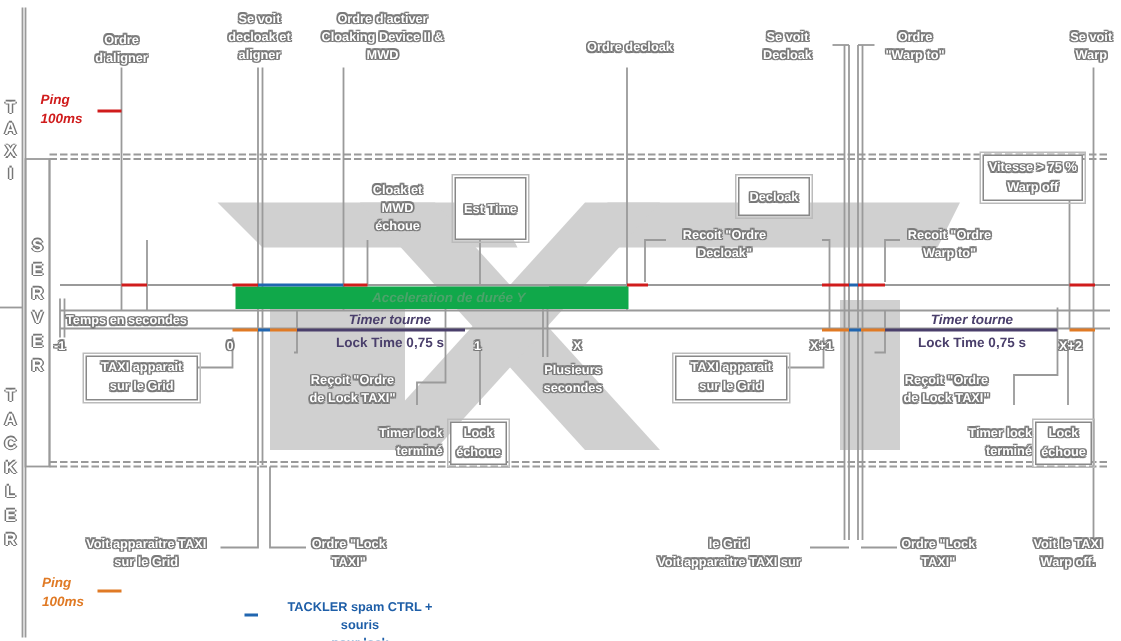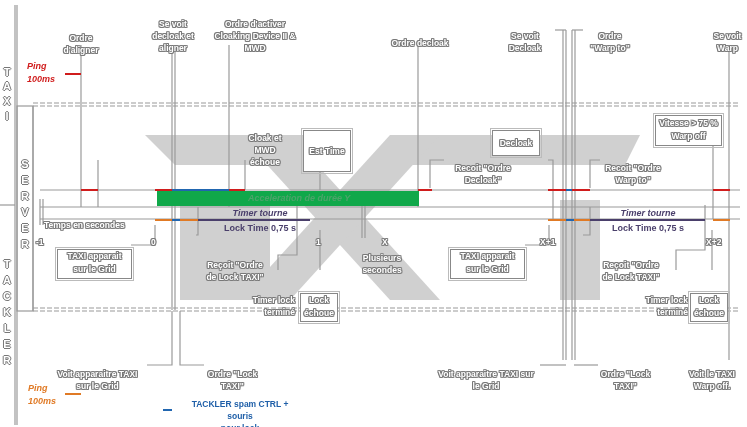--- a/index.html
+++ b/index.html
@@ -1,19 +1,19 @@
 <!DOCTYPE html>
 <html><head>
 <meta charset="utf-8">
 <style>
   html,body{margin:0;padding:0;background:#fff;}
   body{width:747px;height:427px;position:relative;overflow:hidden;font-family:"Liberation Sans",sans-serif;}
   #stage{position:absolute;left:0;top:0;width:747px;height:427px;}
   .lbl{position:absolute;font-size:8.5px;line-height:12px;color:#fff;font-weight:bold;text-align:center;
-       text-shadow:-1px 0 #777,1px 0 #777,0 -1px #777,0 1px #777,-1px -1px #888,1px 1px #888,1px -1px #888,-1px 1px #888;white-space:nowrap;margin-top:12px;}
+       text-shadow:-1px 0 #777,1px 0 #777,0 -1px #777,0 1px #777,-1px -1px #888,1px 1px #888,1px -1px #888,-1px 1px #888;white-space:nowrap;}
   .box{position:absolute;border:1.5px solid #888;outline:1px solid #bbb;outline-offset:1px;background:#fff;}
   .vlet{position:absolute;font-size:11px;font-weight:bold;color:#fff;width:12px;text-align:center;
         text-shadow:-1px 0 #777,1px 0 #777,0 -1px #777,0 1px #777;}
   .ping{position:absolute;font-size:9px;font-style:italic;font-weight:bold;line-height:13px;text-align:left;}
   .dark{position:absolute;font-size:9px;font-weight:bold;color:#4a3f6b;white-space:nowrap;text-align:center;}
   .accel{position:absolute;font-size:9px;font-style:italic;color:#4ca36a;white-space:nowrap;font-weight:bold;}
   .legend-blue{position:absolute;font-size:8.5px;font-weight:bold;color:#1f5fa8;text-align:center;line-height:12px;}
 </style>
 </head>
 <body>
@@ -261,22 +261,22 @@
 
   <div class="lbl" style="left:50px;top:356px;width:95px">
     <div>Voit apparaitre TAXI</div>
     <div>sur le Grid</div>
   </div>
   <div class="lbl" style="left:205px;top:356px;width:55px">
     <div>Ordre "Lock</div>
     <div>TAXI"</div>
   </div>
   <div class="lbl" style="left:432px;top:356px;width:108px">
+    <div>le Grid</div>
     <div>Voit apparaitre TAXI sur</div>
-    <div>le Grid</div>
   </div>
   <div class="lbl" style="left:598px;top:356px;width:55px">
     <div>Ordre "Lock</div>
     <div>TAXI"</div>
   </div>
   <div class="lbl" style="left:682px;top:356px;width:60px">
     <div>Voit le TAXI</div>
     <div>Warp off.</div>
   </div>
 </div>

